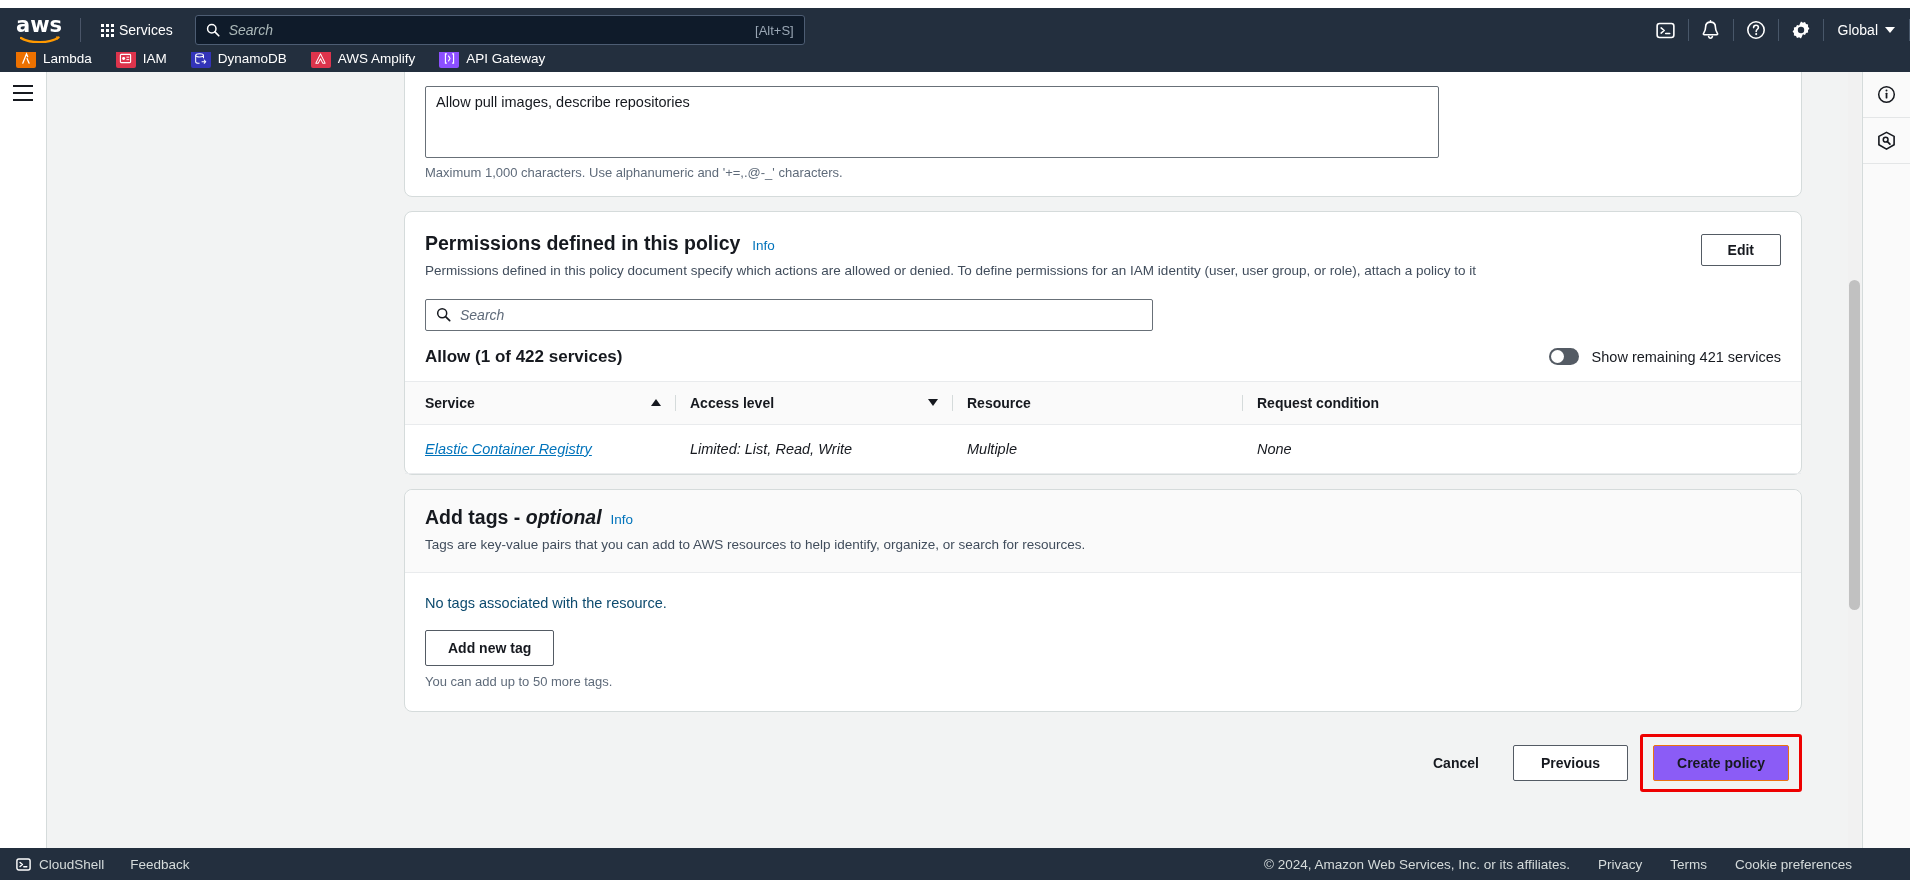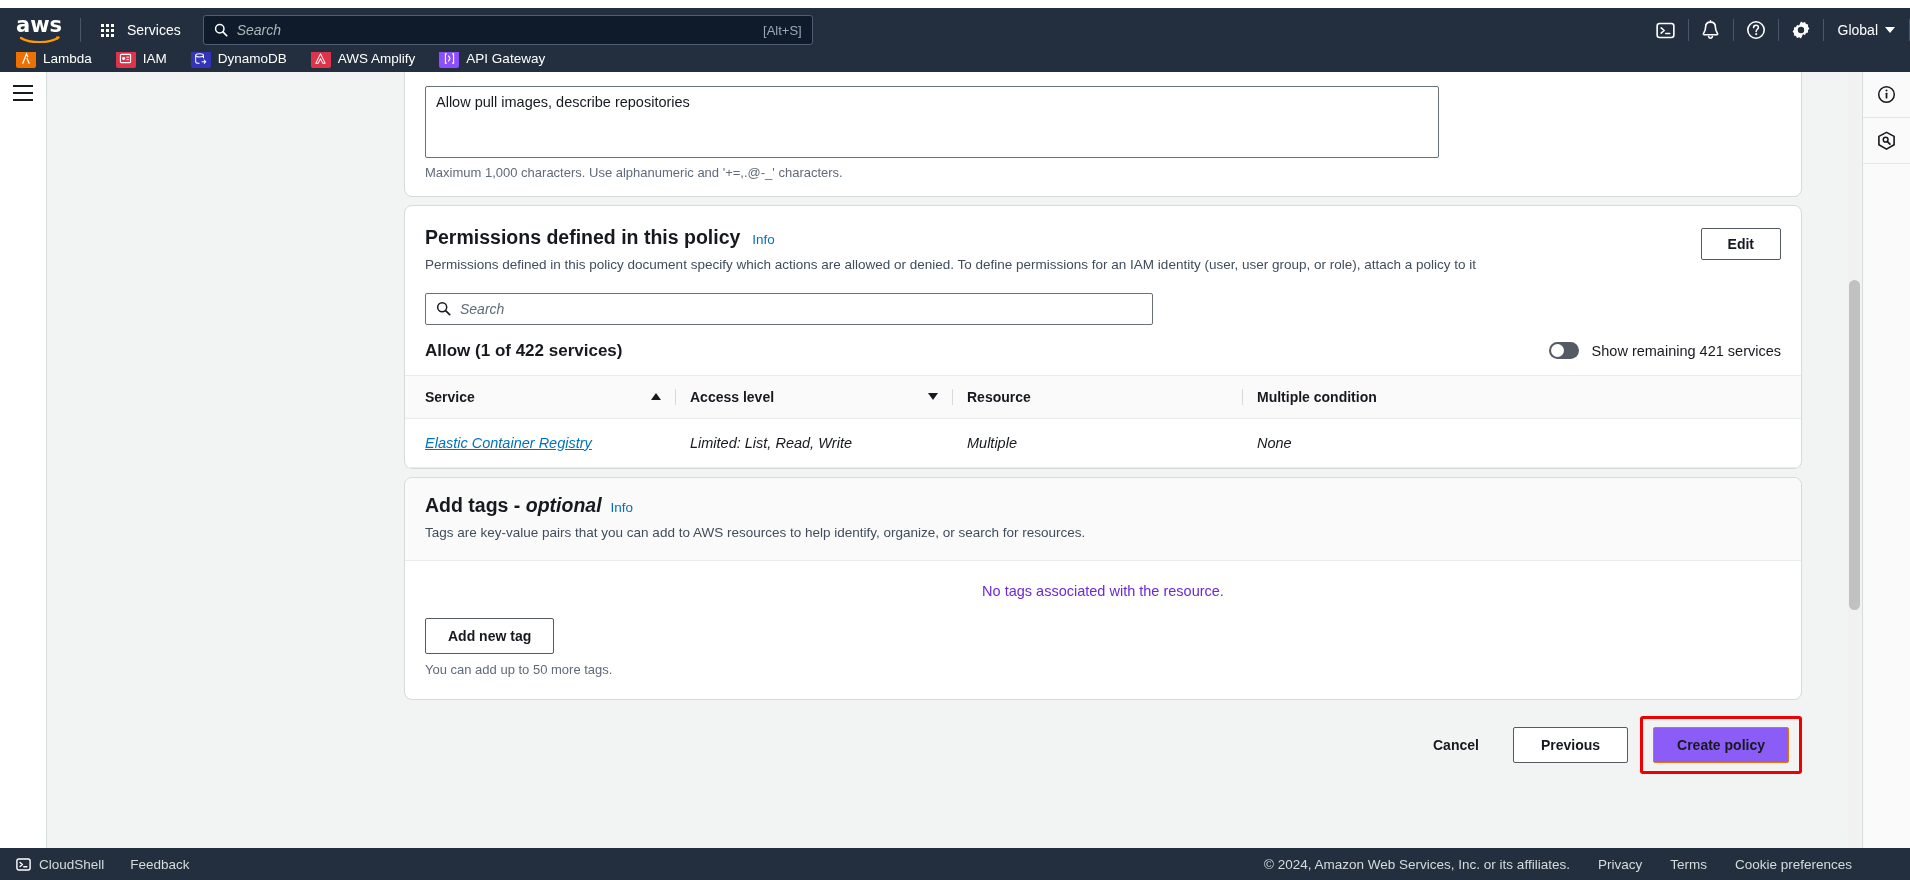--- a/index.html
+++ b/index.html
@@ -25,21 +25,21 @@
   .aws-logo .word {
     color: #ffffff; font-size: 21px; font-weight: 700;
     letter-spacing: 0px; line-height: 20px;
     font-family: "DejaVu Sans", sans-serif;
   }
   .aws-logo .smile {
     position: absolute; left: 4px; top: 19px; width: 40px; height: 9px;
   }
   .nav-div { width: 1px; height: 24px; background: #4a5568; margin: 0 12px; flex: none; }
   .services-btn {
-    display: flex; align-items: center; gap: 13px;
+    display: flex; align-items: center; gap: 5px;
     color: #fff; font-size: 14px; padding: 5px 8px; border-radius: 2px;
     cursor: pointer; flex: none;
   }
   .grid-icon { display: grid; grid-template-columns: repeat(3, 3px); gap: 2px; }
   .grid-icon i { width: 3px; height: 3px; background: #fff; display: block; }
   .searchbar {
     flex: none; width: 610px; height: 30px; margin-left: 14px;
     background: #0f1b2a; border: 1px solid #4d5d73; border-radius: 3px;
     display: flex; align-items: center; padding: 0 10px;
     position: relative;
@@ -119,21 +119,21 @@
   }
   .scroll-arrow {
     position: absolute; right: 50px; width: 0; height: 0;
     border-left: 6px solid transparent; border-right: 6px solid transparent;
     z-index: 31;
   }
 
   
   .card {
     background: #ffffff; border: 1px solid #d5dbdb; border-radius: 8px;
-    margin-bottom: 8px;
+    margin-bottom: 14px;
   }
   .card-pad { padding: 0 20px; }
 
   .textarea-box {
     width: 1014px; height: 72px; border: 1px solid #687078; border-radius: 2px;
     font-family: "Liberation Sans", sans-serif; font-size: 14.5px; color: #16191f;
     padding: 7px 10px; resize: none; outline: none; display: block;
   }
   .hint { font-size: 13px; color: #5f6b7a; margin-top: 7px; }
 
@@ -200,21 +200,21 @@
     border-bottom: 1px solid #e9ebed;
     font-style: italic;
   }
   table.perm td:first-child { padding-left: 20px; }
   .svc-link { color: #0073bb; text-decoration: underline; cursor: pointer; }
   .sort-up { width: 0; height: 0; border-left: 5px solid transparent; border-right: 5px solid transparent; border-bottom: 7px solid #16191f; }
   .sort-down { width: 0; height: 0; border-left: 5px solid transparent; border-right: 5px solid transparent; border-top: 7px solid #16191f; }
 
   .tags-head { background: #fafafa; border-bottom: 1px solid #e9ebed; padding: 16px 20px 17px; border-radius: 8px 8px 0 0; }
   .tags-body { padding: 22px 20px 22px; }
-  .tags-note { font-size: 14.5px; color: #6d28d9; text-align: center; }
+  .tags-note { font-size: 14.5px; color: #0c4a6e; }
   .tags-sub { font-size: 13px; color: #5f6b7a; margin-top: 8px; }
 
   .actions { display: flex; align-items: center; justify-content: flex-end; gap: 0; padding-top: 8px; }
   .highlight-box {
     border: 3px solid #ee0000; border-radius: 3px; padding: 8px 10px;
     display: inline-block; margin-left: 12px;
   }
 
   
   .footer {
@@ -440,21 +440,21 @@
                 <span class="sort-down"></span>
               </span>
             </th>
             <th style="width:290px;">
               <span class="thin">
                 <span>Resource</span>
               </span>
             </th>
             <th class="last">
               <span class="thin">
-                <span>Multiple condition</span>
+                <span>Request condition</span>
               </span>
             </th>
           </tr>
         </thead>
         <tbody>
           <tr>
             <td>
               <span class="svc-link">Elastic Container Registry</span>
             </td>
             <td>Limited: List, Read, Write</td>

